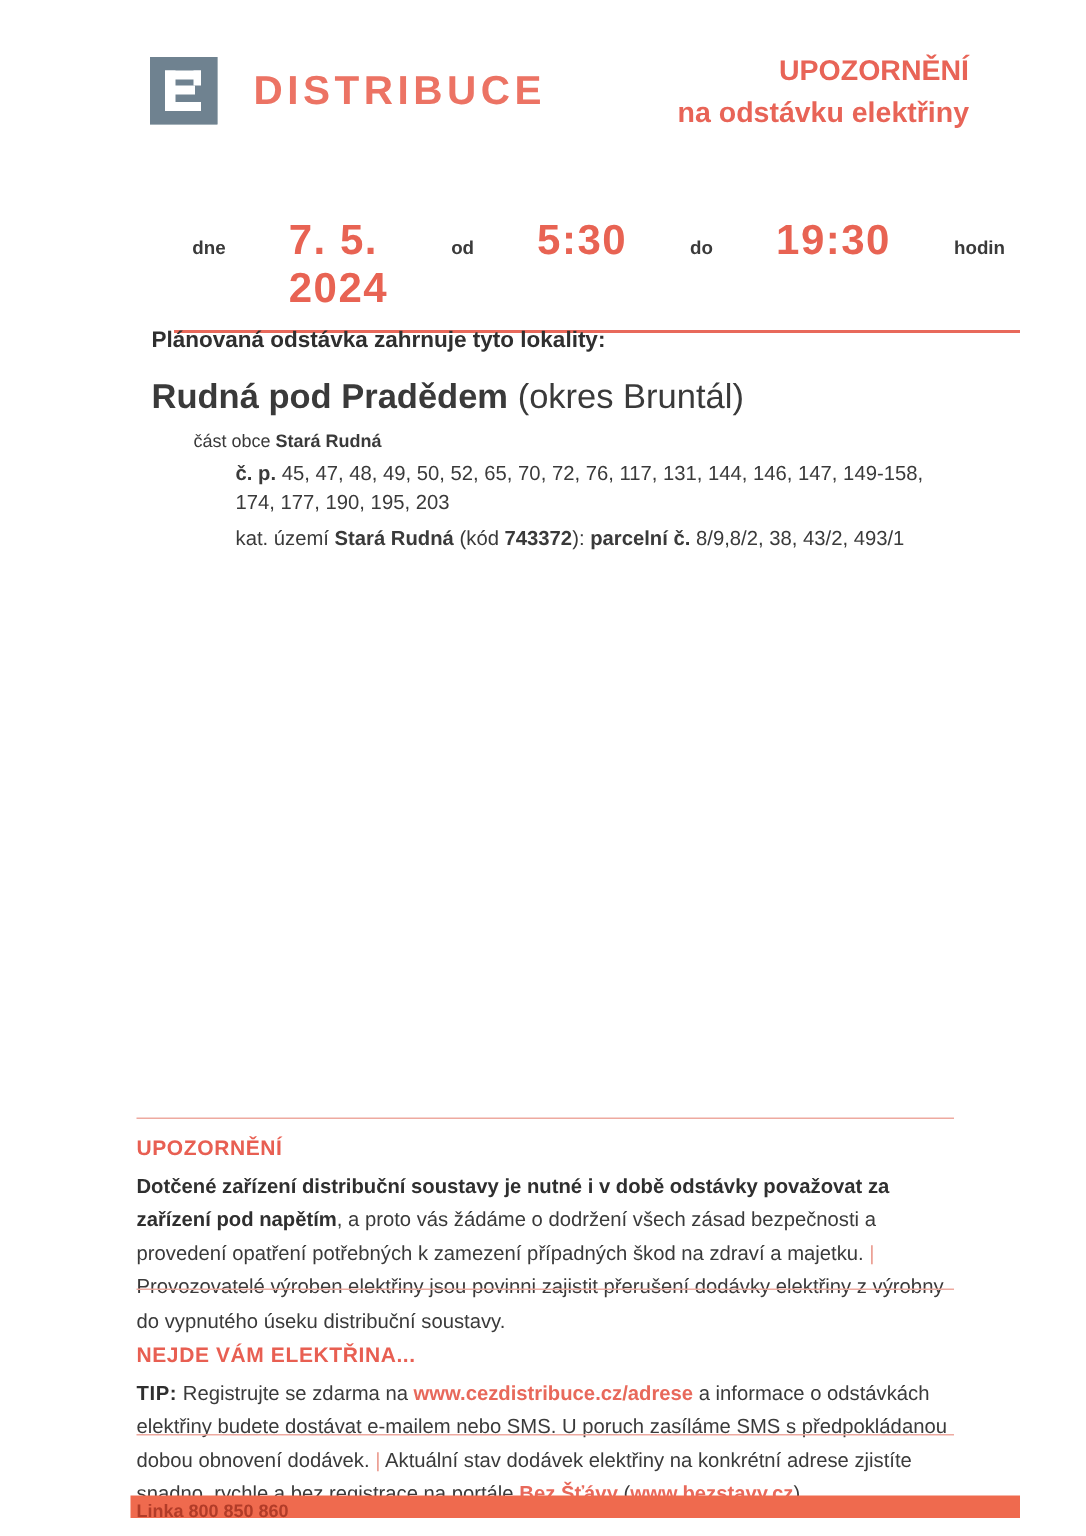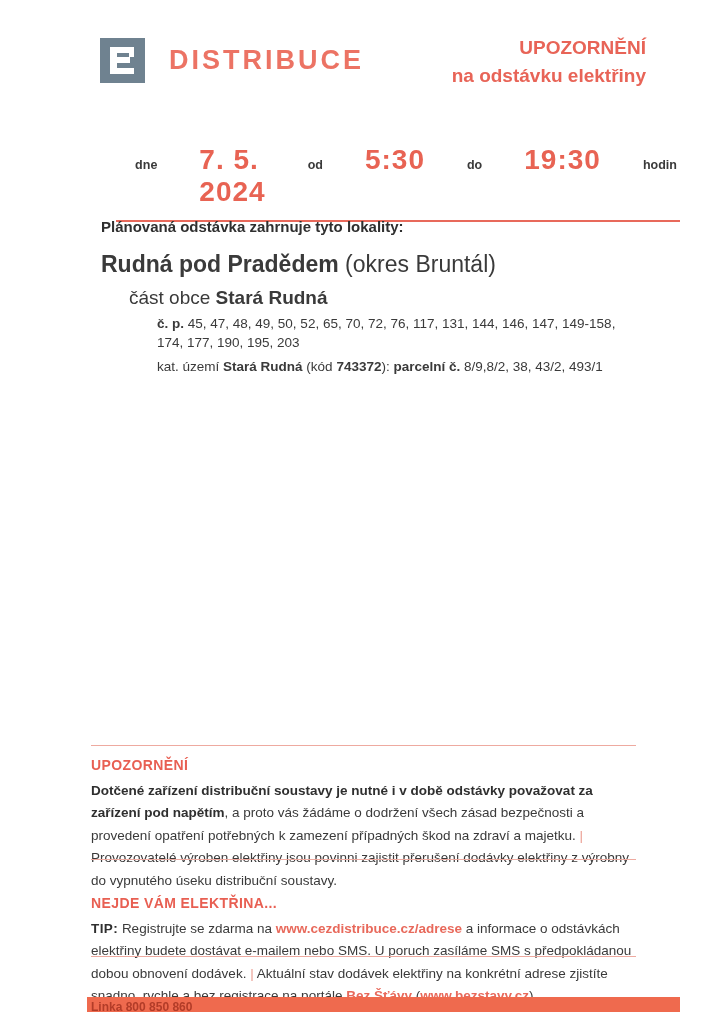--- a/index.html
+++ b/index.html
@@ -21,34 +21,34 @@
   .header-right {
     position:absolute; top:34px; right:34px; text-align:right;
     font-size:19px; font-weight:bold; line-height:27.5px;
   }
   .header-right .red { color:#e86457; }
   .header-right .num { color:#383838; }
 
   
   .schedule {
     position:absolute; top:144px; left:72px; width:580px;
-    display:flex; align-items:baseline; justify-content:center;
+    display:flex; align-items:baseline; justify-content:flex-end;
     padding:0 26px 12px 26px;
     border-bottom:2px solid #e8695b;
     gap:42px;
   }
   .schedule .lbl { font-size:12.5px; font-weight:bold; color:#3a3a3a; }
   .schedule .val { font-size:28px; font-weight:bold; color:#e86353; letter-spacing:1px; }
 
   
   .localities { position:absolute; top:218px; left:57px; right:40px; }
   .loc-heading { font-size:15px; font-weight:bold; color:#2f2f2f; }
   .loc-city { margin-top:16px; font-size:23px; }
   .loc-city b { font-weight:bold; }
-  .loc-part { margin-top:9px; margin-left:28px; font-size:19px; }
+  .loc-part { margin-top:9px; margin-left:28px; font-size:12px; }
   .loc-detail { margin-top:5px; margin-left:56px; font-size:13.5px; line-height:19px; }
 
   
   .rule { position:absolute; left:47px; right:44px; height:1px; background:#eeaaa0; }
   .section { position:absolute; left:47px; right:44px; }
   .sec-heading { color:#e85f52; font-size:14px; font-weight:bold; letter-spacing:0.4px; }
   .sec-body { margin-top:7px; font-size:13.5px; line-height:22.4px; color:#3a3a3a; text-align:left; }
   .sec-body b { font-weight:bold; color:#2f2f2f; }
   .sep { color:#eb9c90; }
   .link { color:#e8695b; font-weight:bold; text-decoration:none; }

